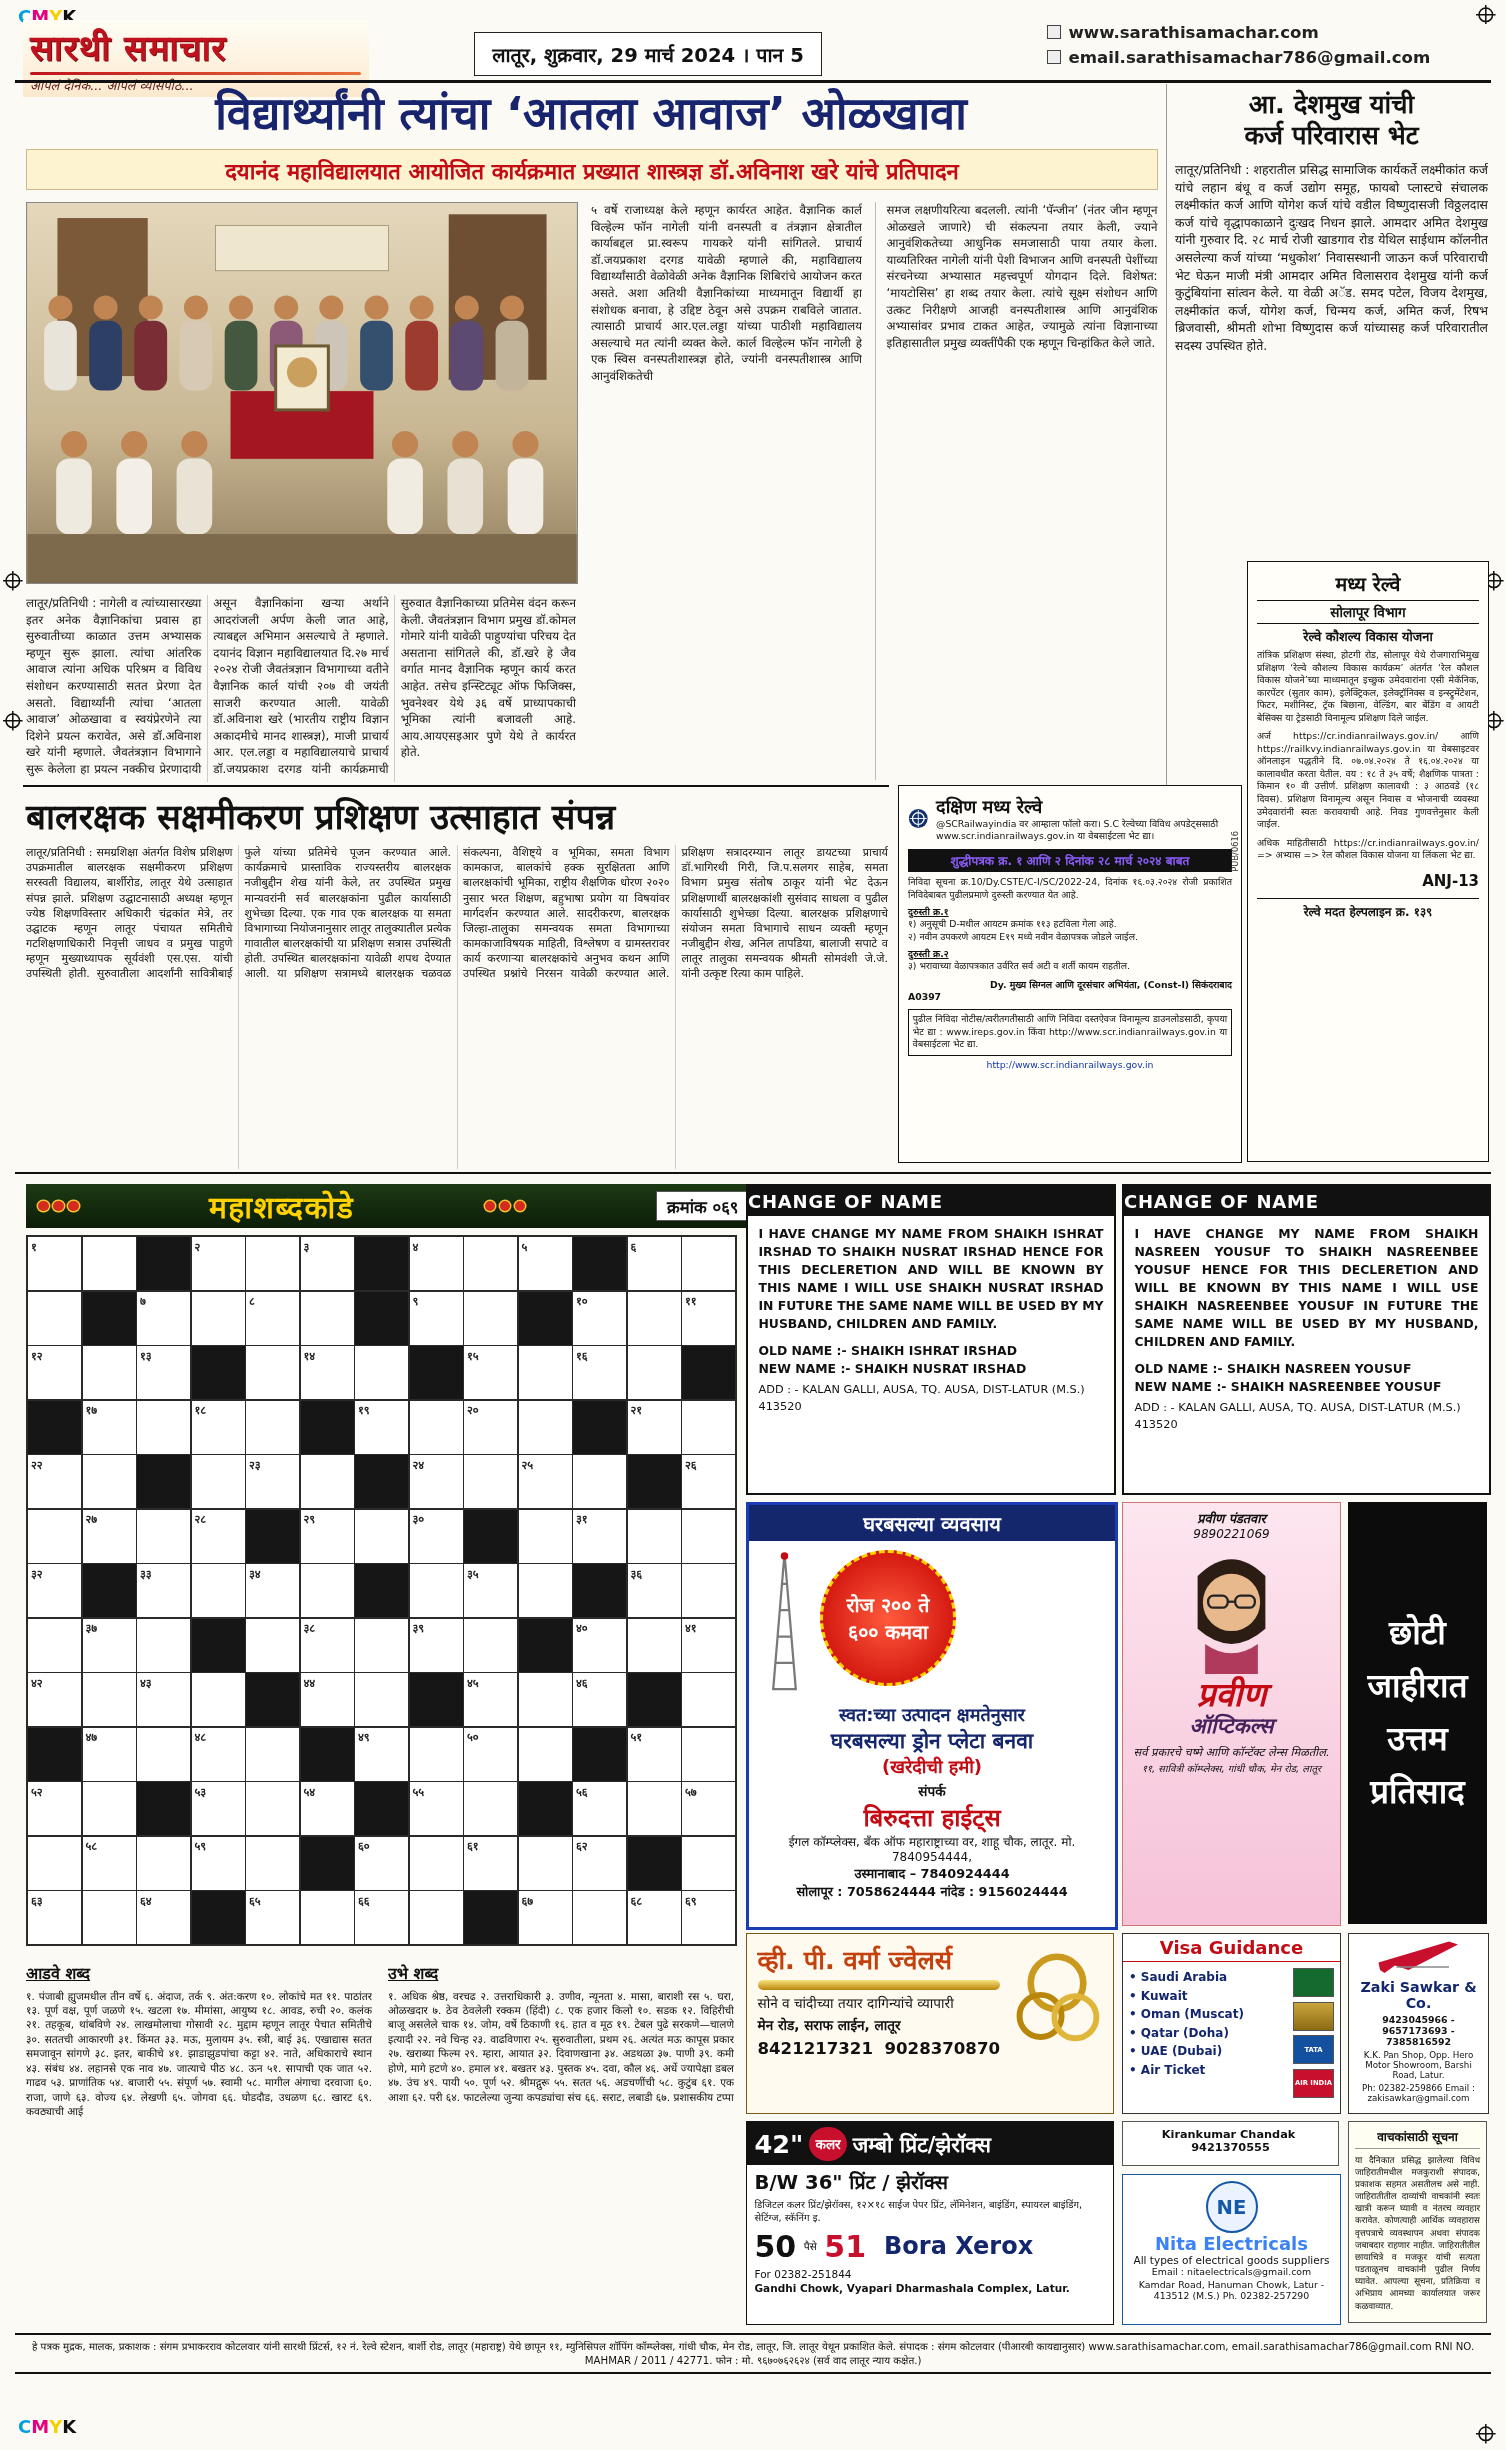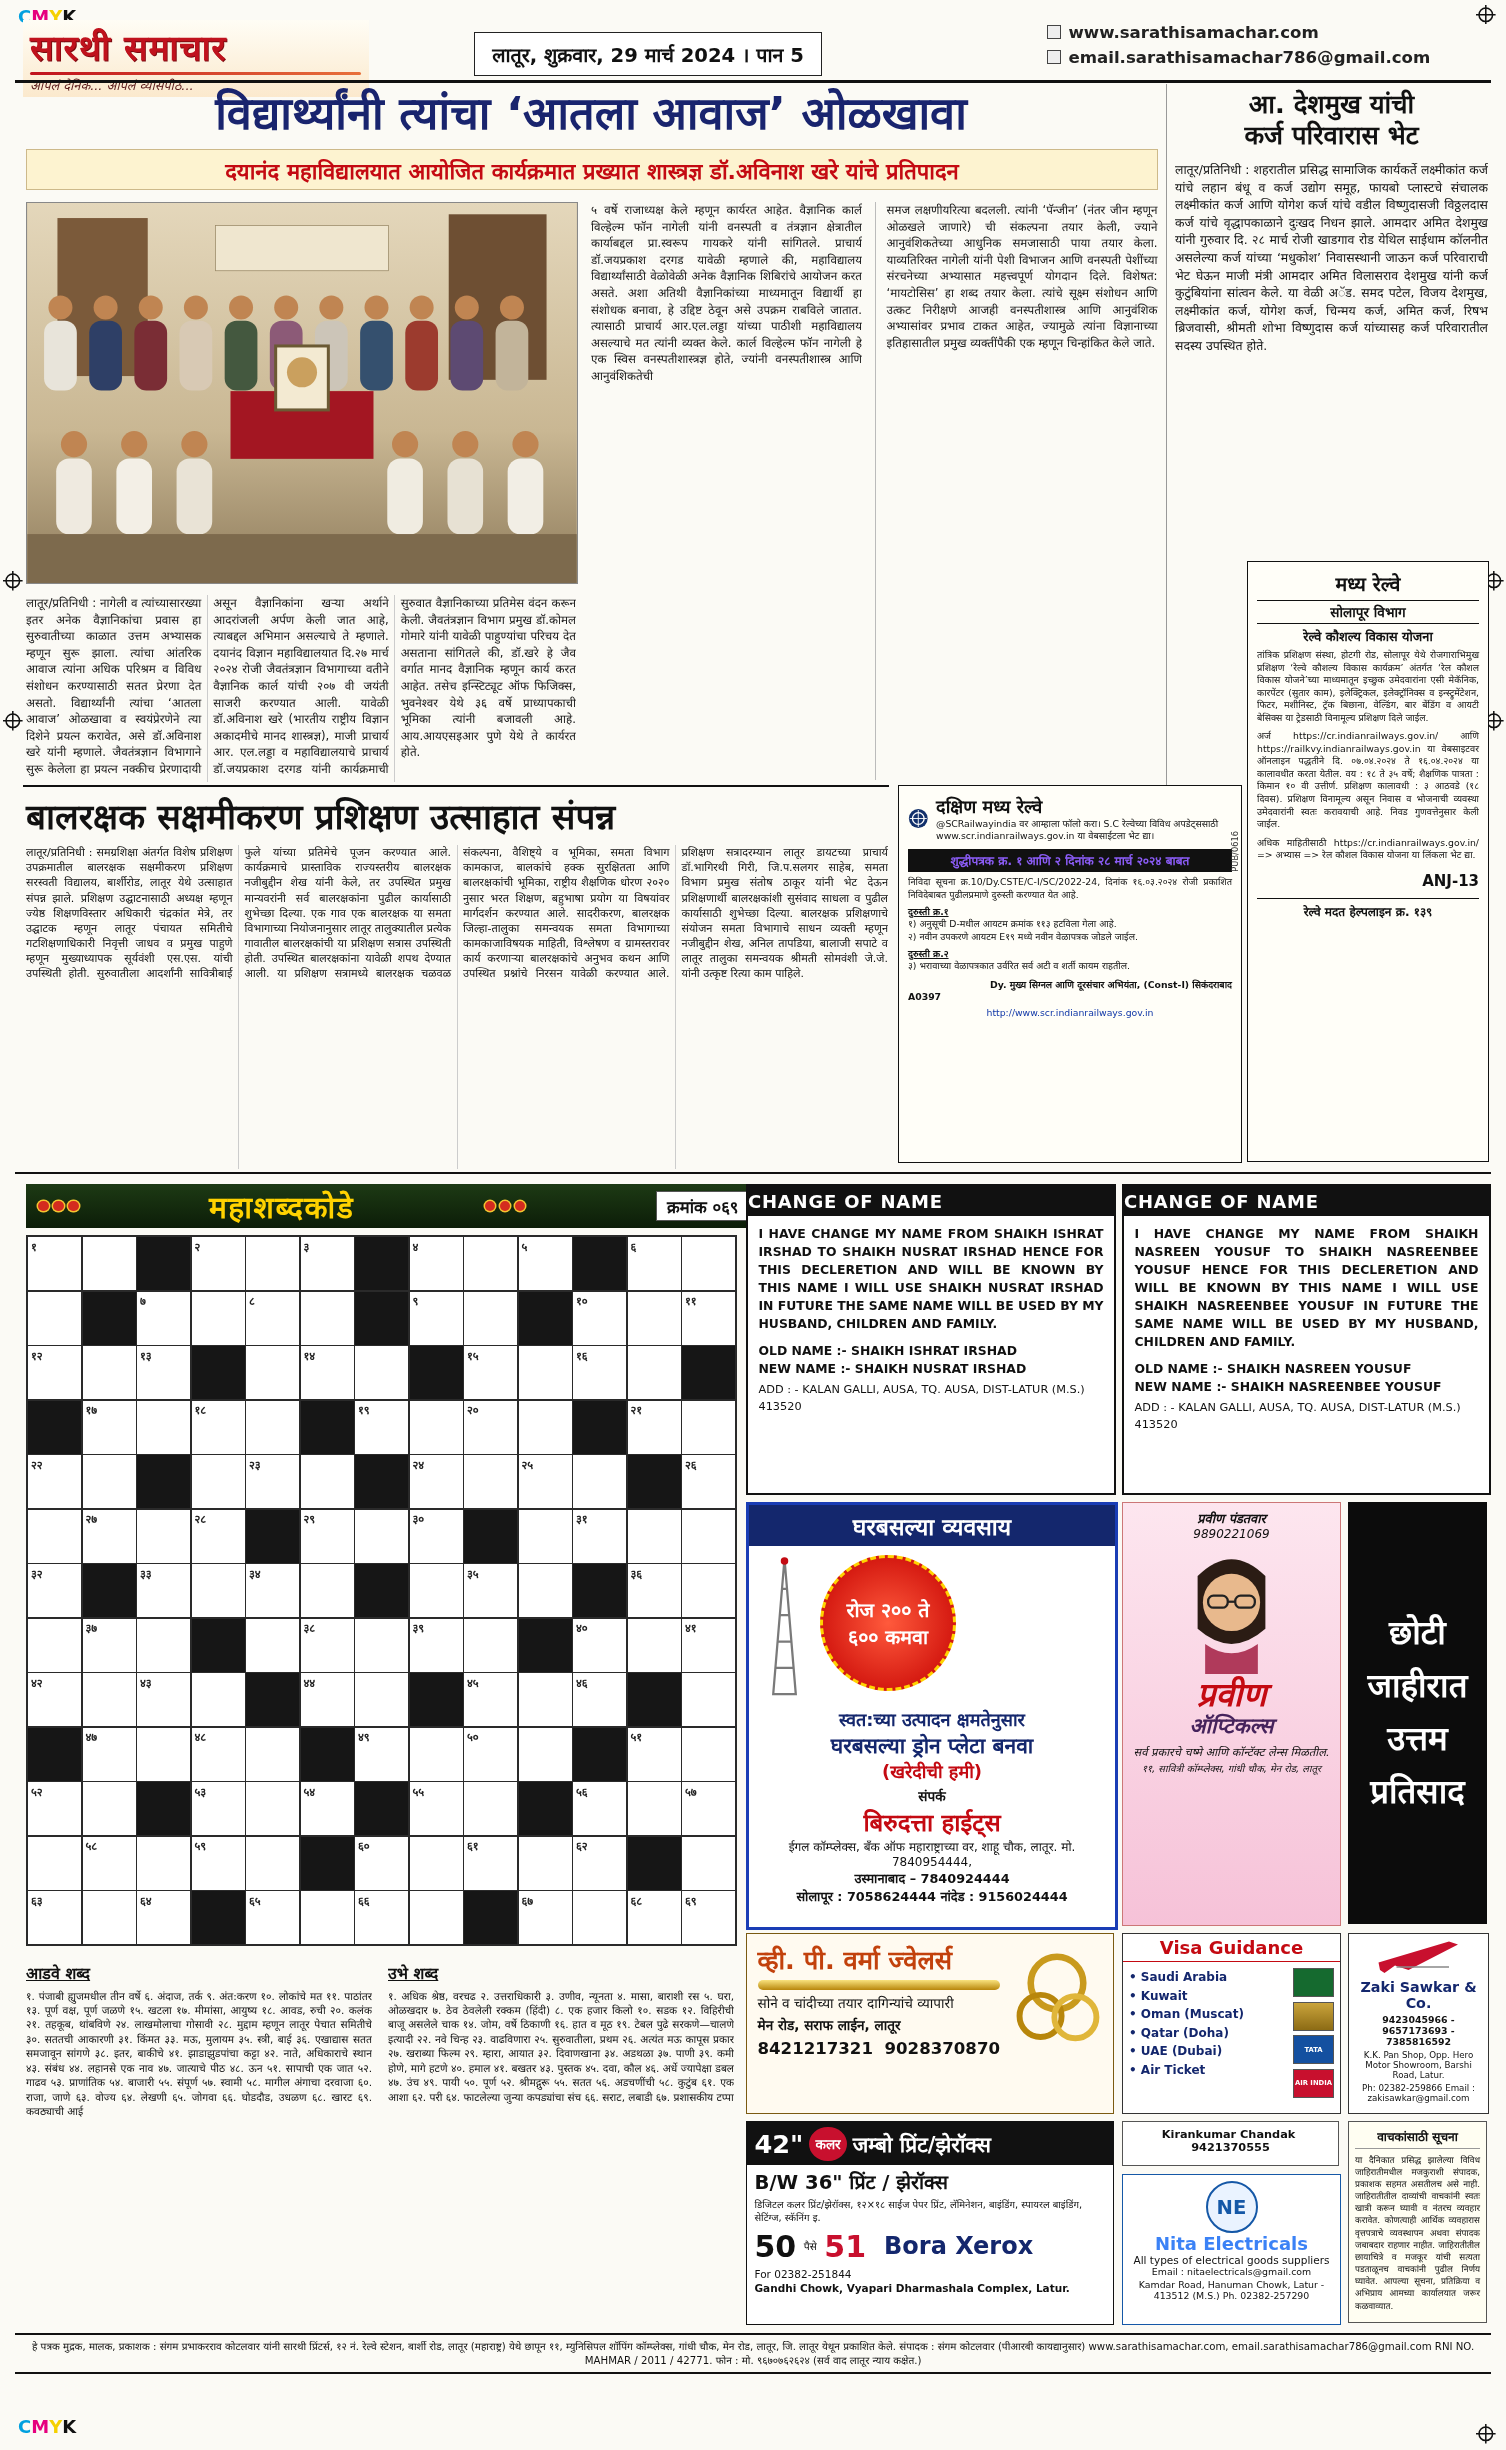--- a/index.html
+++ b/index.html
@@ -51,21 +51,21 @@
   .xcell{background:#fff;position:relative}
   .xcell.black{background:#161616}
   .xnum{position:absolute;top:1.5px;left:3px;font-size:11.3px;font-weight:bold;color:#222}
   .cluehead{font-size:16px;font-weight:bold;text-decoration:underline}
   
   .conbox{border:2.3px solid #111;background:#fff}
   .conhead{background:#111;color:#fff;font-size:18px;font-weight:bold;text-align:left;padding:4.5px 0;letter-spacing:0.8px}
   .conbody{padding:9px 10.5px;font-size:12.4px;font-weight:bold;line-height:1.45}
   
   .adghar{border:3px solid #1a3db5;background:#fff}
-  .adghar .hd{background:#14276d;color:#fff;font-size:23px;font-weight:bold;text-align:center;padding:4.5px 0}
+  .adghar .hd{background:#14276d;color:#fff;font-size:20px;font-weight:bold;text-align:center;padding:4.5px 0}
   .burst{width:136px;height:136px;border-radius:50%;background:radial-gradient(#ff5a3c,#c40000);color:#fff;
     display:flex;align-items:center;justify-content:center;text-align:center;font-size:19.6px;font-weight:bold;
     border:3px dashed #ffd200;padding:7.5px;box-sizing:border-box}
   .blue{color:#14276d}
   .red{color:#c40a12}
   .adpink{background:linear-gradient(#fde6ef,#f6c2d8);border:1.5px solid #c77;font-style:italic;}
   .adblack{background:#0c0c0c;color:#fff;display:flex;flex-direction:column;justify-content:center;text-align:center;
     font-size:33px;font-weight:bold;line-height:1.6}
   .flagcard{width:39px;height:27px;border:0.8px solid #555;display:flex;align-items:center;justify-content:center;
     color:#fff;font-size:6.8px;font-weight:bold;text-align:center}
@@ -226,20 +226,21 @@
   </div>
   <div class="blackbar" style="margin-top:6px">शुद्धीपत्रक क्र. १ आणि २ दिनांक २८ मार्च २०२४ बाबत</div>
   <div class="tiny just" style="margin-top:4.5px">निविदा सूचना क्र.10/Dy.CSTE/C-I/SC/2022-24, दिनांक १६.०३.२०२४ रोजी प्रकाशित निविदेबाबत पुढीलप्रमाणे दुरुस्ती करण्यात येत आहे.</div>
   <div class="tiny b" style="margin-top:4.5px;text-decoration:underline">दुरुस्ती क्र.१</div>
   <div class="tiny just pre">१) अनुसूची D-मधील आयटम क्रमांक ११३ हटविला गेला आहे.
 २) नवीन उपकरणे आयटम E१९ मध्ये नवीन वेळापत्रक जोडले जाईल.</div>
   <div class="tiny b" style="margin-top:4.5px;text-decoration:underline">दुरुस्ती क्र.२</div>
   <div class="tiny just">३) भरावाच्या वेळापत्रकात उर्वरित सर्व अटी व शर्ती कायम राहतील.</div>
   <div class="tiny b" style="text-align:right;margin-top:6px">Dy. मुख्य सिग्नल आणि दूरसंचार अभियंता, (Const-I) सिकंदराबाद</div>
   <div class="tiny b">A0397</div>
+  <div class="tiny just" style="border:1.1px solid #111;padding:3.8px;margin-top:4.5px">पुढील निविदा नोटीस/त्वरीतगतीसाठी आणि निविदा दस्तऐवज विनामूल्य डाउनलोडसाठी, कृपया भेट द्या : www.ireps.gov.in किंवा http://www.scr.indianrailways.gov.in या वेबसाईटला भेट द्या.</div>
   <div class="tiny ctr" style="color:#1138a8;margin-top:3px">http://www.scr.indianrailways.gov.in</div>
   <div class="abs vert" style="right:1.5px;top:45px">PUB/0616</div>
 </div>
 
 <div class="abs rule" style="left:15px;top:1172px;width:1476px;height:2.3px"></div>
 
 <div class="abs xwhead" style="left:26px;top:1184px;width:712px;height:44px">
   <div class="dots">
       <span class="dot"></span>
       <span class="dot"></span>

